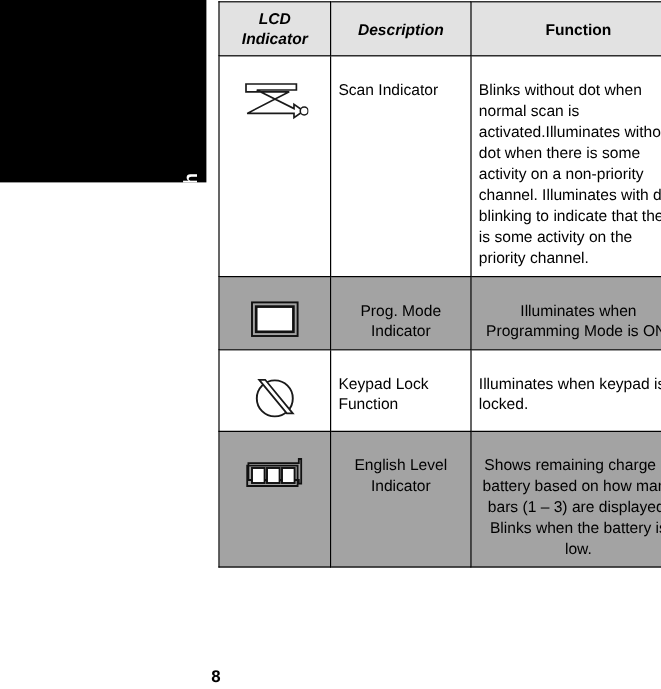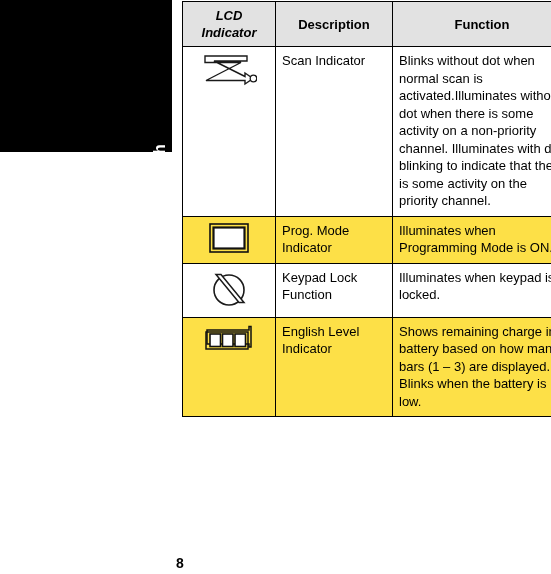--- a/index.html
+++ b/index.html
@@ -48,36 +48,36 @@
     width: 364px;
     border-collapse: collapse;
     table-layout: fixed;
     font-size: 13px;
     color: #000000;
   }
   #indicator-table td,
   #indicator-table th {
     border: 1px solid #000000;
     vertical-align: top;
-    padding: 5px 6px 6px 6px;
+    padding: 19px 6px 6px 6px;
     line-height: 17.5px;
   }
   #indicator-table th {
     background: #e2e2e2;
     font-weight: bold;
     text-align: center;
     vertical-align: middle;
     padding: 5px 4px;
     line-height: 17px;
   }
   .col-icon   { width: 84px; font-style: italic; }
-  .col-desc   { width: 108px; }
+  .col-desc   { width: 108px; font-style: italic; }
   .col-func   { width: 170px; }
 
-  tr.shaded td { background: #fde047; }
+  tr.shaded td { background: #a3a3a3; text-align: center; }
 
   td.icon-cell {
     text-align: center;
     vertical-align: middle;
     padding: 6px 4px;
   }
   td.desc-cell, td.func-cell {
     text-align: left;
   }
 

